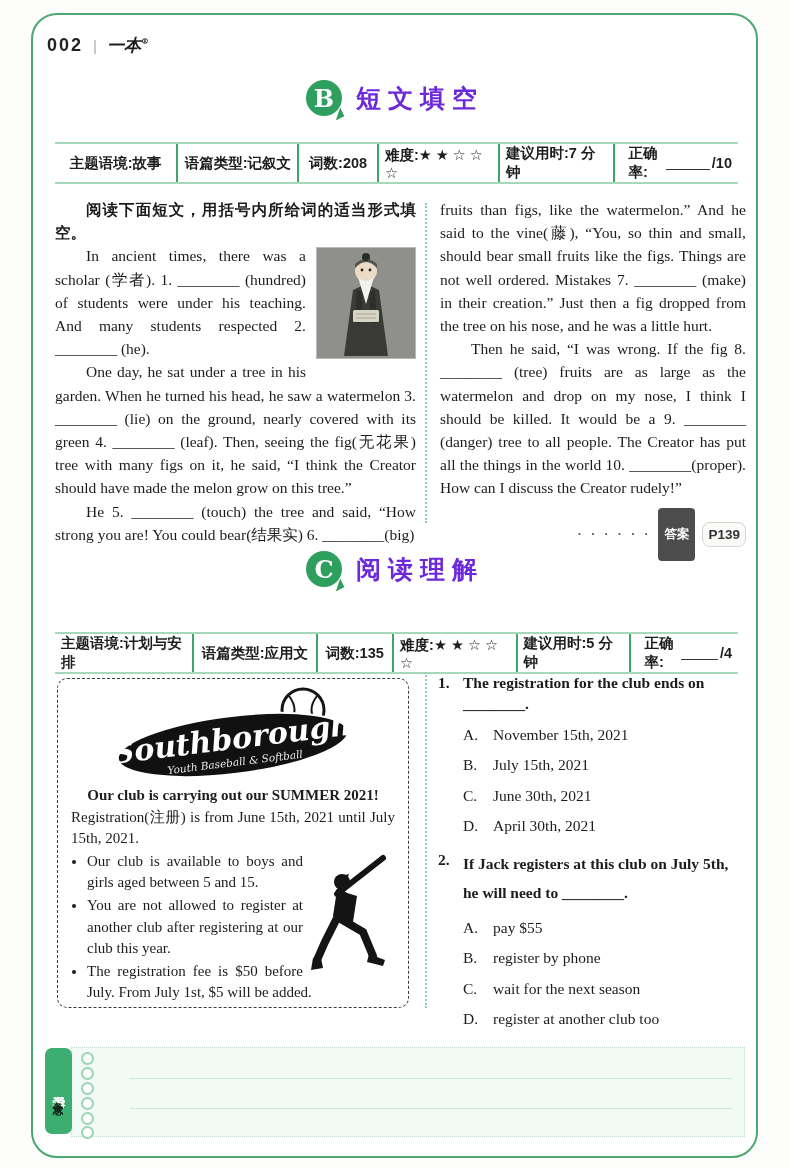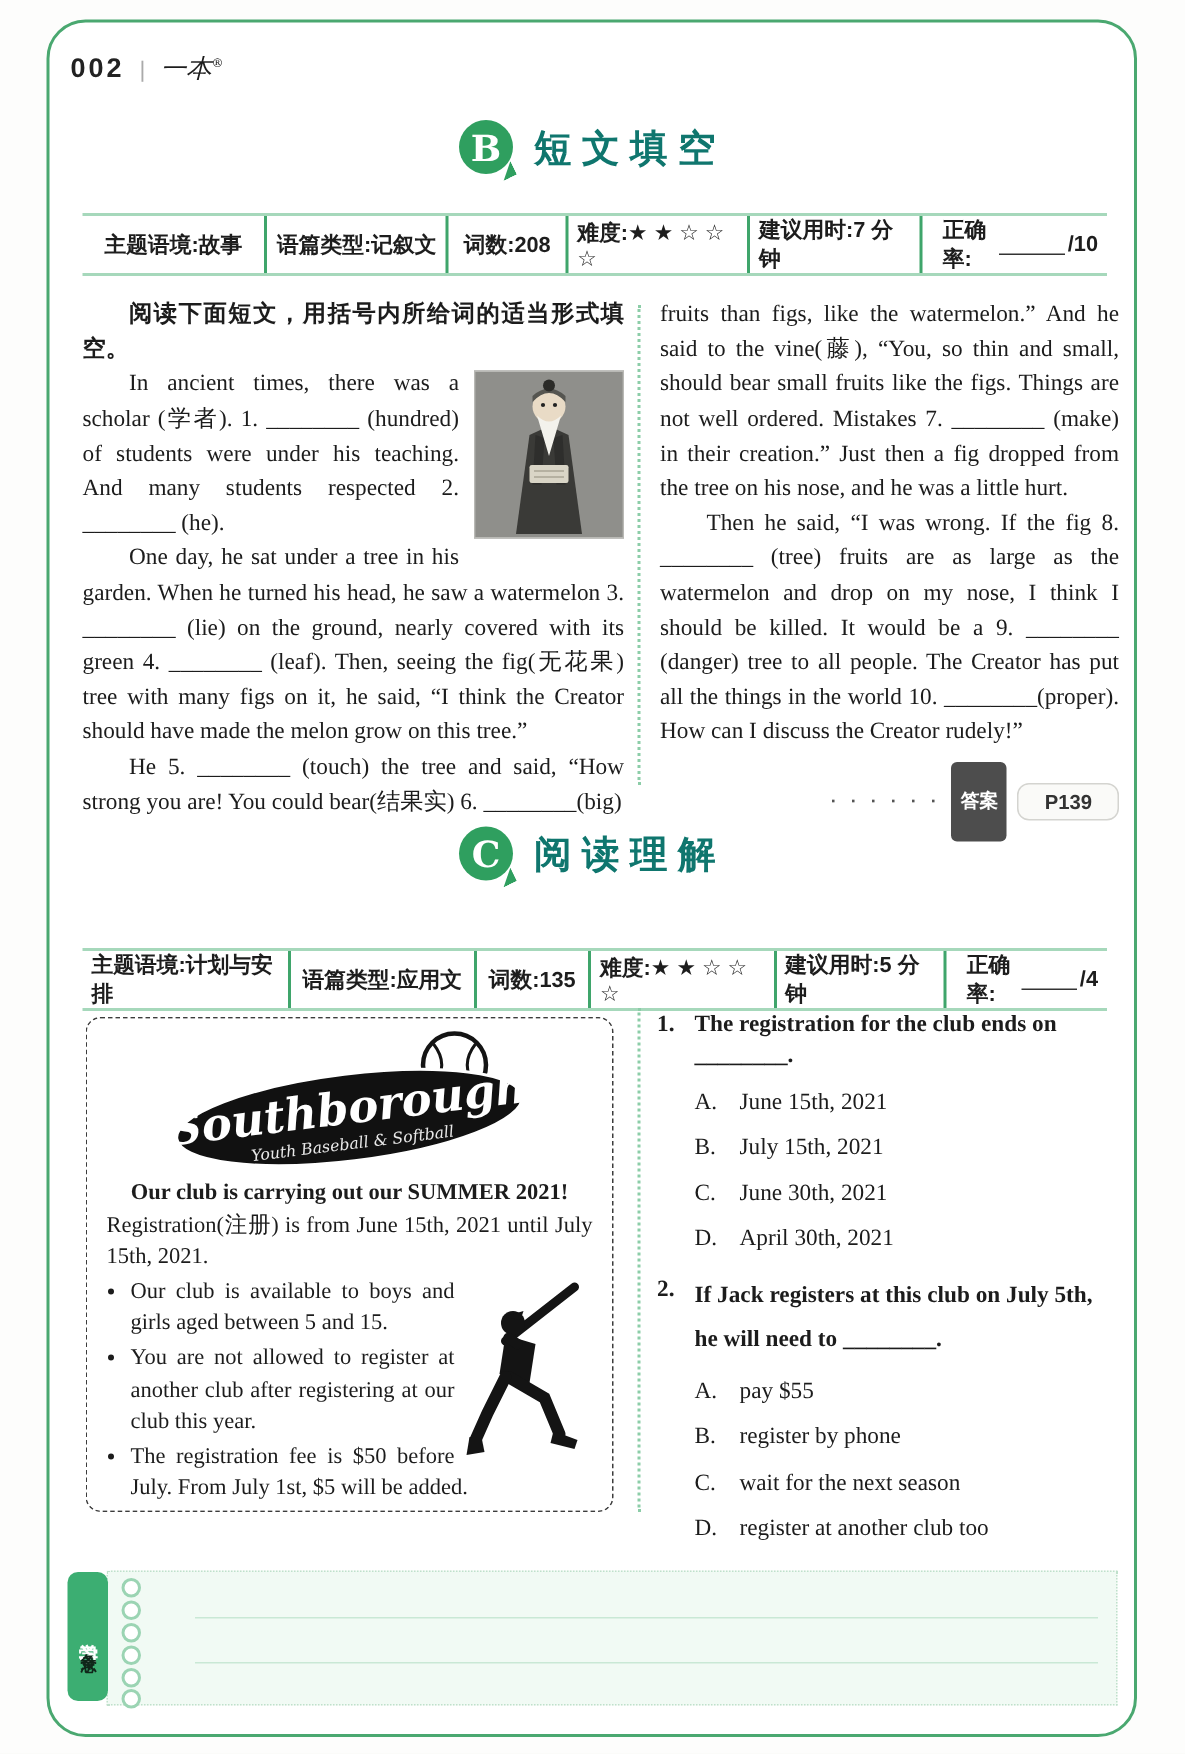--- a/index.html
+++ b/index.html
@@ -12,35 +12,35 @@
   .sheet{position:absolute;inset:0;background:#fdfdfc;}
   .frame{
     position:absolute;left:31px;top:13px;width:723px;height:1141px;
     border:2px solid #4aa870;border-radius:26px;background:#fff;
   }
   
   .pagehead{position:absolute;left:47px;top:34px;display:flex;align-items:baseline;gap:10px;
     font-family:"Liberation Sans","DejaVu Sans",sans-serif;}
   .pagenum{font-weight:700;font-size:18px;letter-spacing:2px;color:#222;}
   .pagesep{color:#aaa;font-weight:400;font-size:15px;}
-  .brand{font-weight:400;font-style:italic;font-size:17px;font-family:"DejaVu Serif",serif;}
+  .brand{font-weight:700;font-style:italic;font-size:17px;font-family:"DejaVu Serif",serif;}
   .brand sup{font-size:8px;}
   
   .sec-head{position:absolute;left:0;width:790px;display:flex;justify-content:center;align-items:center;gap:14px;}
   .bubble{
     position:relative;width:36px;height:36px;border-radius:50%;
     background:#2f9f5f;display:flex;align-items:center;justify-content:center;
   }
   .bubble b{color:#fff;font-size:24px;font-family:"DejaVu Serif",serif;}
   .bubble::after{
     content:"";position:absolute;right:-1px;bottom:-3px;width:10px;height:10px;
     background:#2f9f5f;clip-path:polygon(0 0,100% 0,100% 100%);transform:rotate(64deg);
   }
   .sec-title{font-family:"Liberation Sans","DejaVu Sans",sans-serif;font-weight:700;
-    font-size:25px;letter-spacing:7px;color:#0f766e;}
+    font-size:25px;letter-spacing:7px;color:#6d28d9;}
   
   .bar{
     position:absolute;left:55px;width:683px;height:38px;display:flex;align-items:stretch;
     border-top:2px solid #a6d8bb;border-bottom:2px solid #a6d8bb;
     font-family:"Liberation Sans","DejaVu Sans",sans-serif;font-weight:700;font-size:14.5px;color:#1d1d1d;
   }
   .bar .cell{display:flex;align-items:center;justify-content:center;padding:0 6px;}
   .bar .cell + .cell{border-left:2px solid #3fa56b;}
   .bar .acc{justify-content:flex-start;padding-left:14px;flex:1;}
   .uline{display:inline-block;width:60px;height:13px;border-bottom:1.3px solid #333;margin:0 2px;}
@@ -55,21 +55,21 @@
   .scholar{
     float:right;width:100px;height:112px;margin:3px 0 4px 10px;
     background:#8f8f8b;border:1px solid #b9b9b5;box-sizing:border-box;
   }
   .ansrow{display:flex;justify-content:flex-end;align-items:center;gap:7px;margin-top:8px;
     font-family:"Liberation Sans","DejaVu Sans",sans-serif;}
   .ansdots{color:#555;font-size:12px;letter-spacing:3px;font-weight:700;}
   .ansbadge{background:#4d4d4d;color:#fff;font-size:12.5px;font-weight:700;
     padding:15px 6px;border-radius:4px;}
   .anspage{color:#333;font-size:13.5px;font-weight:700;border:1px solid #d4d4d0;
-    border-radius:8px;padding:0 17px;background:#fafaf8;}
+    border-radius:8px;padding:0 5px;background:#fafaf8;}
   
   .poster{
     position:absolute;left:57px;top:678px;width:352px;height:330px;box-sizing:border-box;
     border:1.7px dashed #3c3c3c;border-radius:10px;padding:6px 13px 6px 13px;
     font-size:15px;line-height:21.6px;text-align:justify;
   }
   .logo{display:block;margin:0 auto;}
   .headline{text-align:center;font-weight:700;margin:2px 0 0 0;text-indent:0;}
   .poster p{margin:0;}
   .notice{font-weight:700;}
@@ -222,21 +222,21 @@
 </div>
 
 <div class="divider" style="left:425px;top:672px;height:336px;"></div>
 
 <div class="questions">
   <div class="q">
     <span class="qnum">1.</span>
     <span class="qstem">The registration for the club ends on ________.</span>
     <div class="opt">
       <span class="optletter">A.</span>
-      <span>June 15th, 2021</span>
+      <span>November 15th, 2021</span>
     </div>
     <div class="opt">
       <span class="optletter">B.</span>
       <span>July 15th, 2021</span>
     </div>
     <div class="opt">
       <span class="optletter">C.</span>
       <span>June 30th, 2021</span>
     </div>
     <div class="opt">

